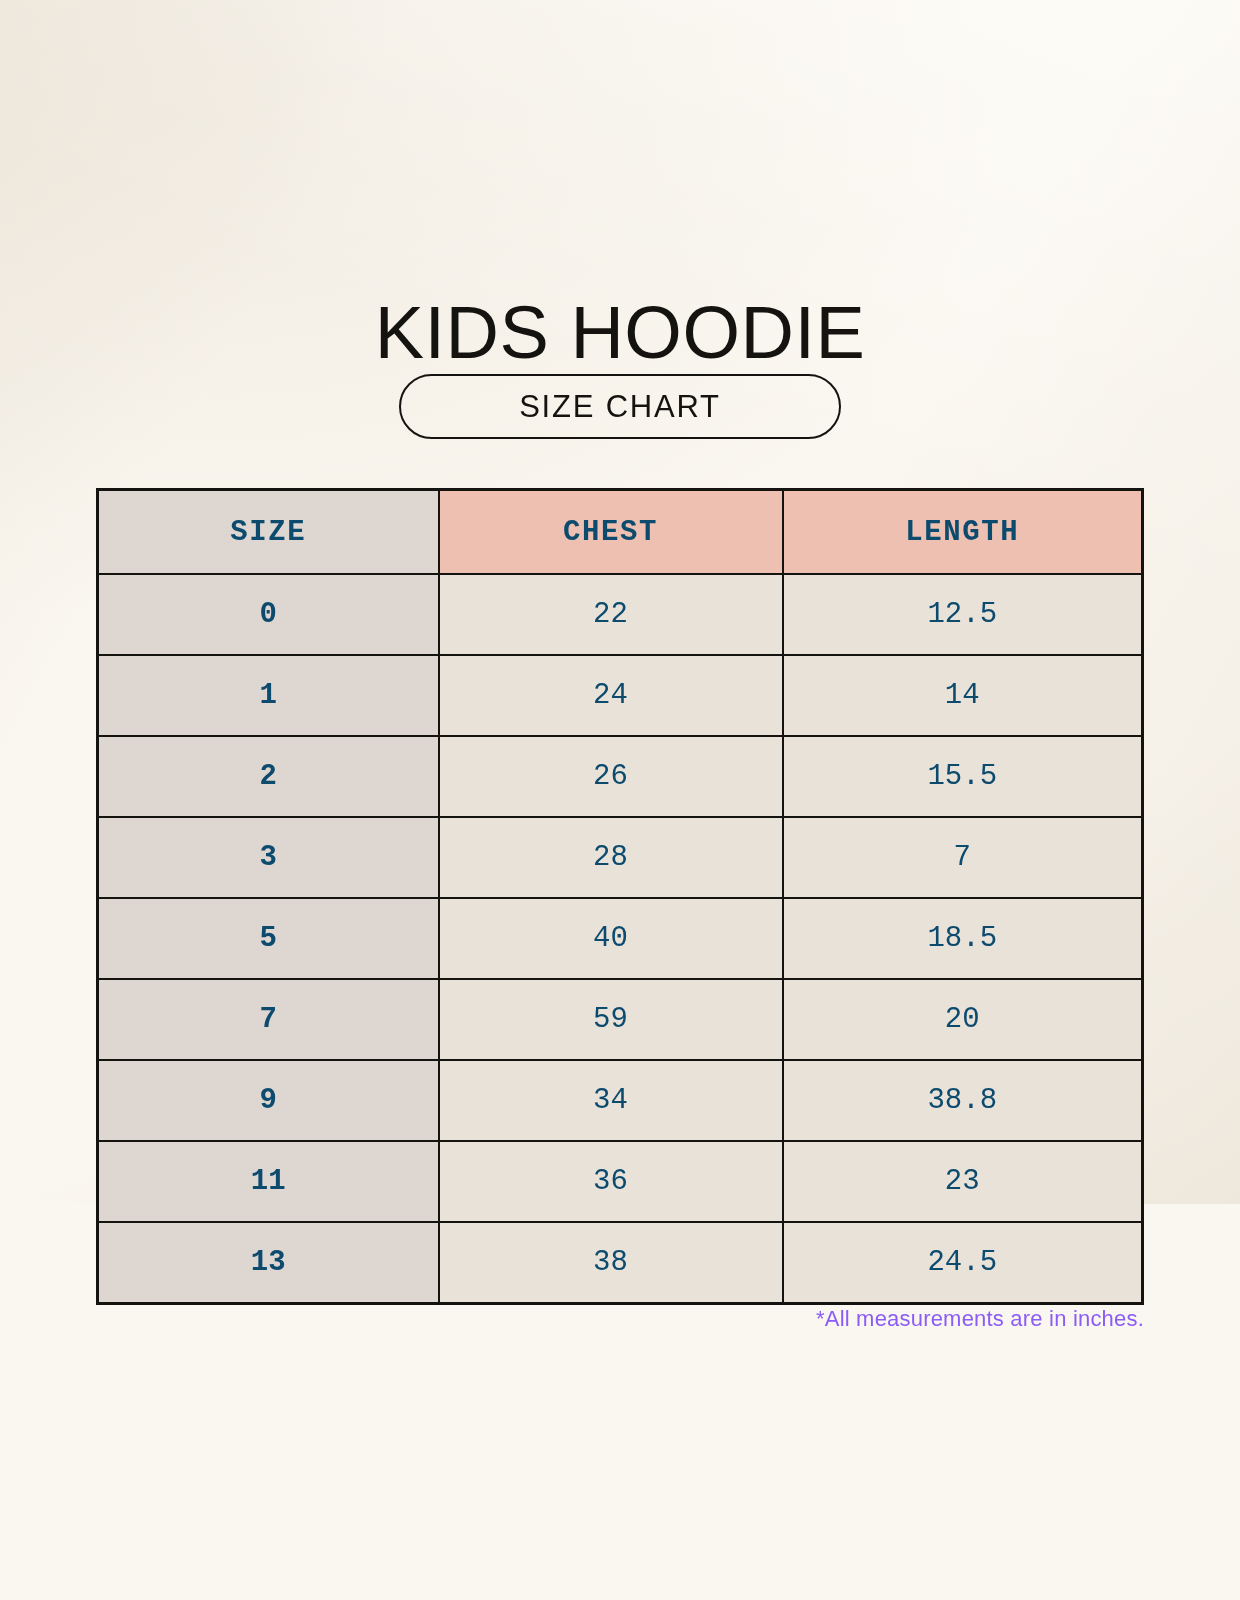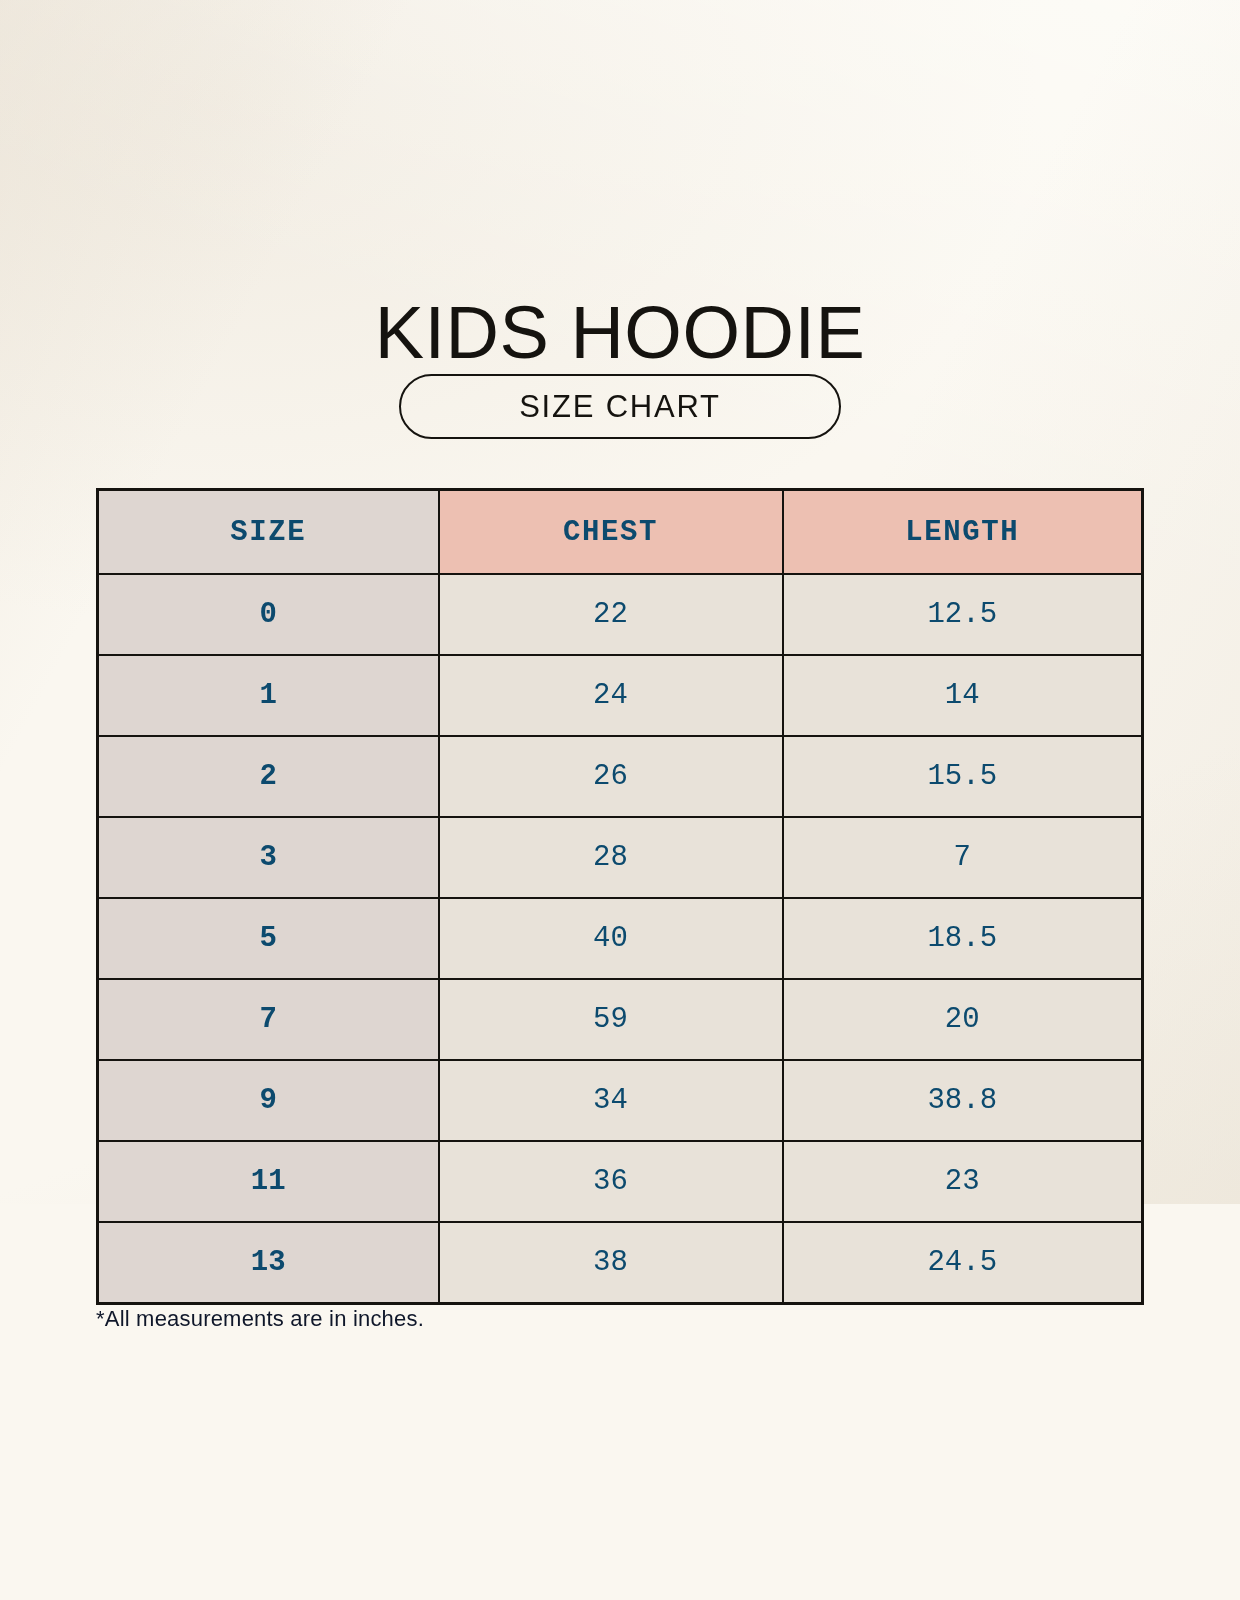--- a/index.html
+++ b/index.html
@@ -134,25 +134,25 @@
     font-size: 29px;
     font-weight: 400;
   }
 
   
   .footnote {
     position: absolute;
     top: 1306px;
     left: 96px;
     width: 1048px;
-    text-align: left;
+    text-align: right;
     font-size: 22px;
     font-weight: 500;
     letter-spacing: 0.2px;
-    color: #0f172a;
+    color: #8b5cf6;
   }
 </style>
 </head>
 <body>
 
 <div class="page">
 
   <div class="bg-wash"></div>
   <div class="bg-wash2"></div>
 

